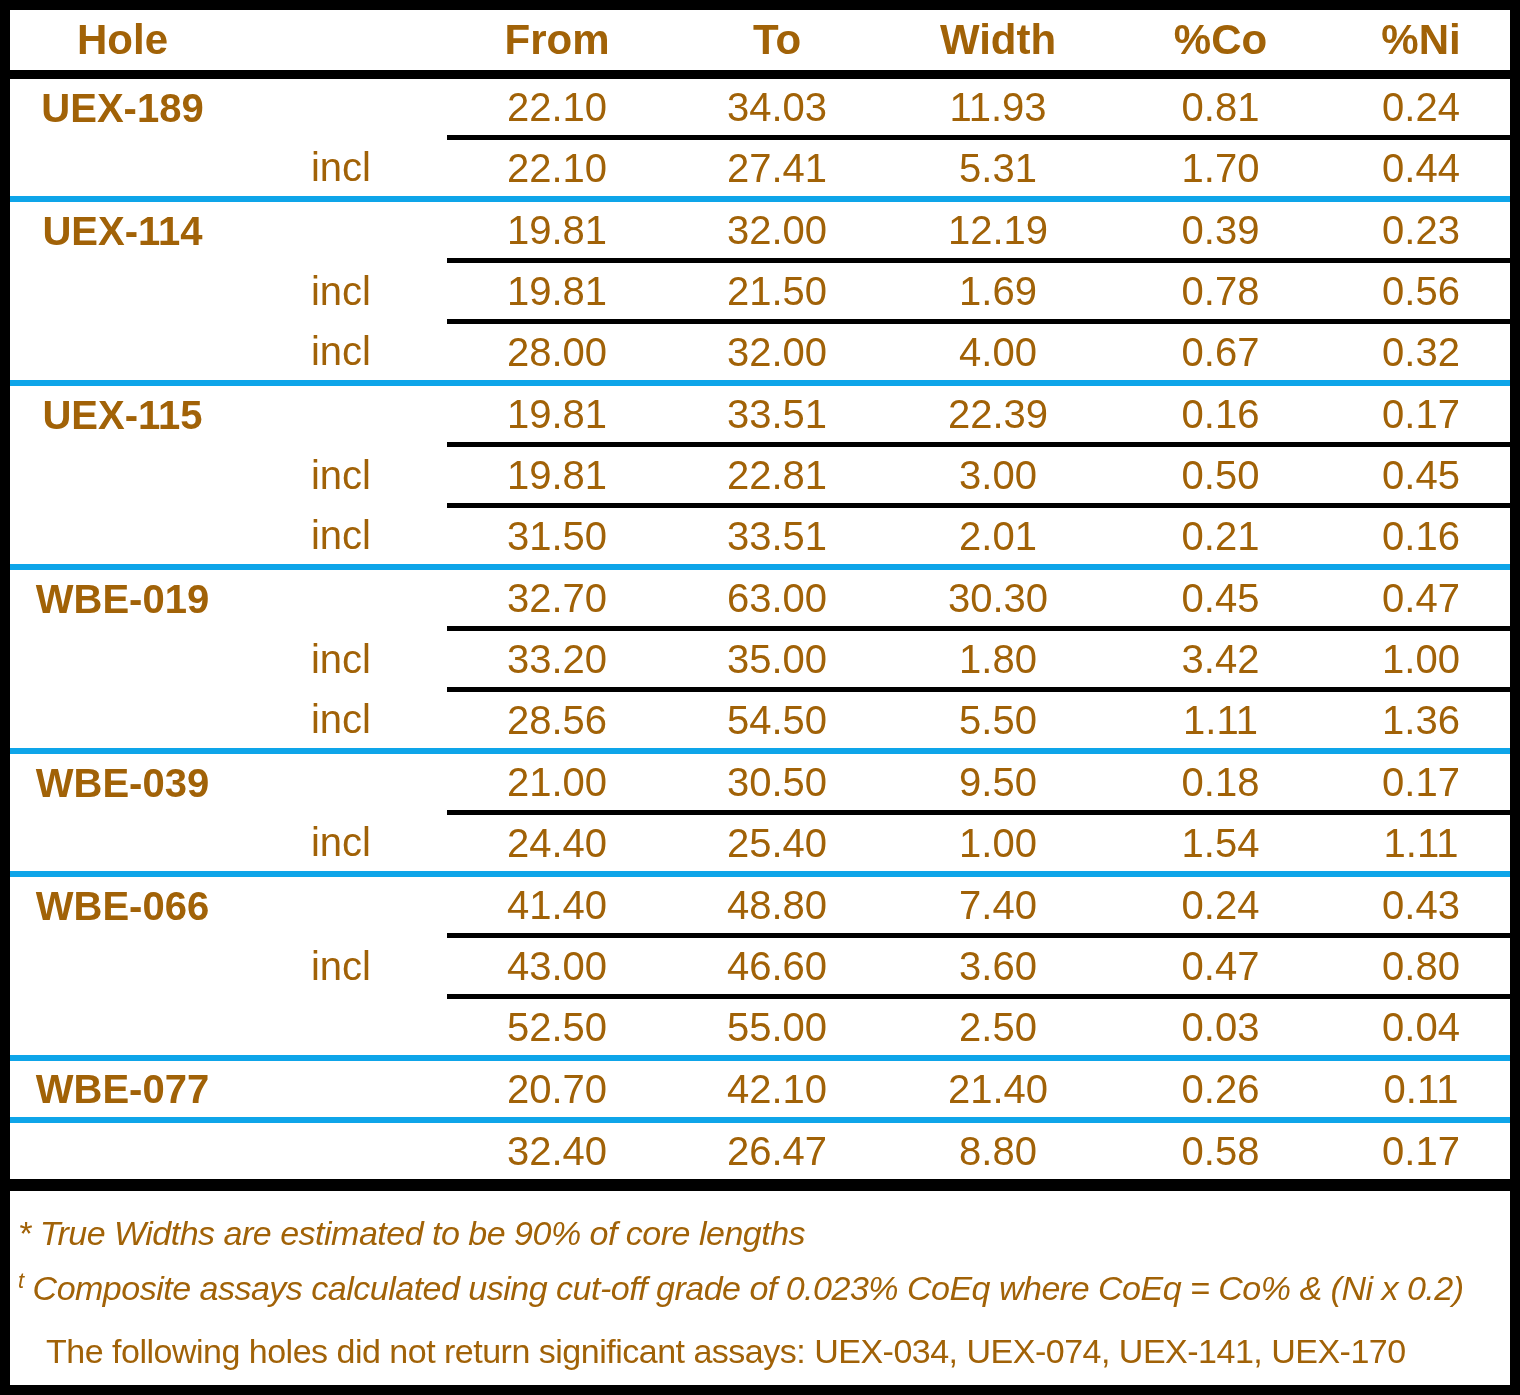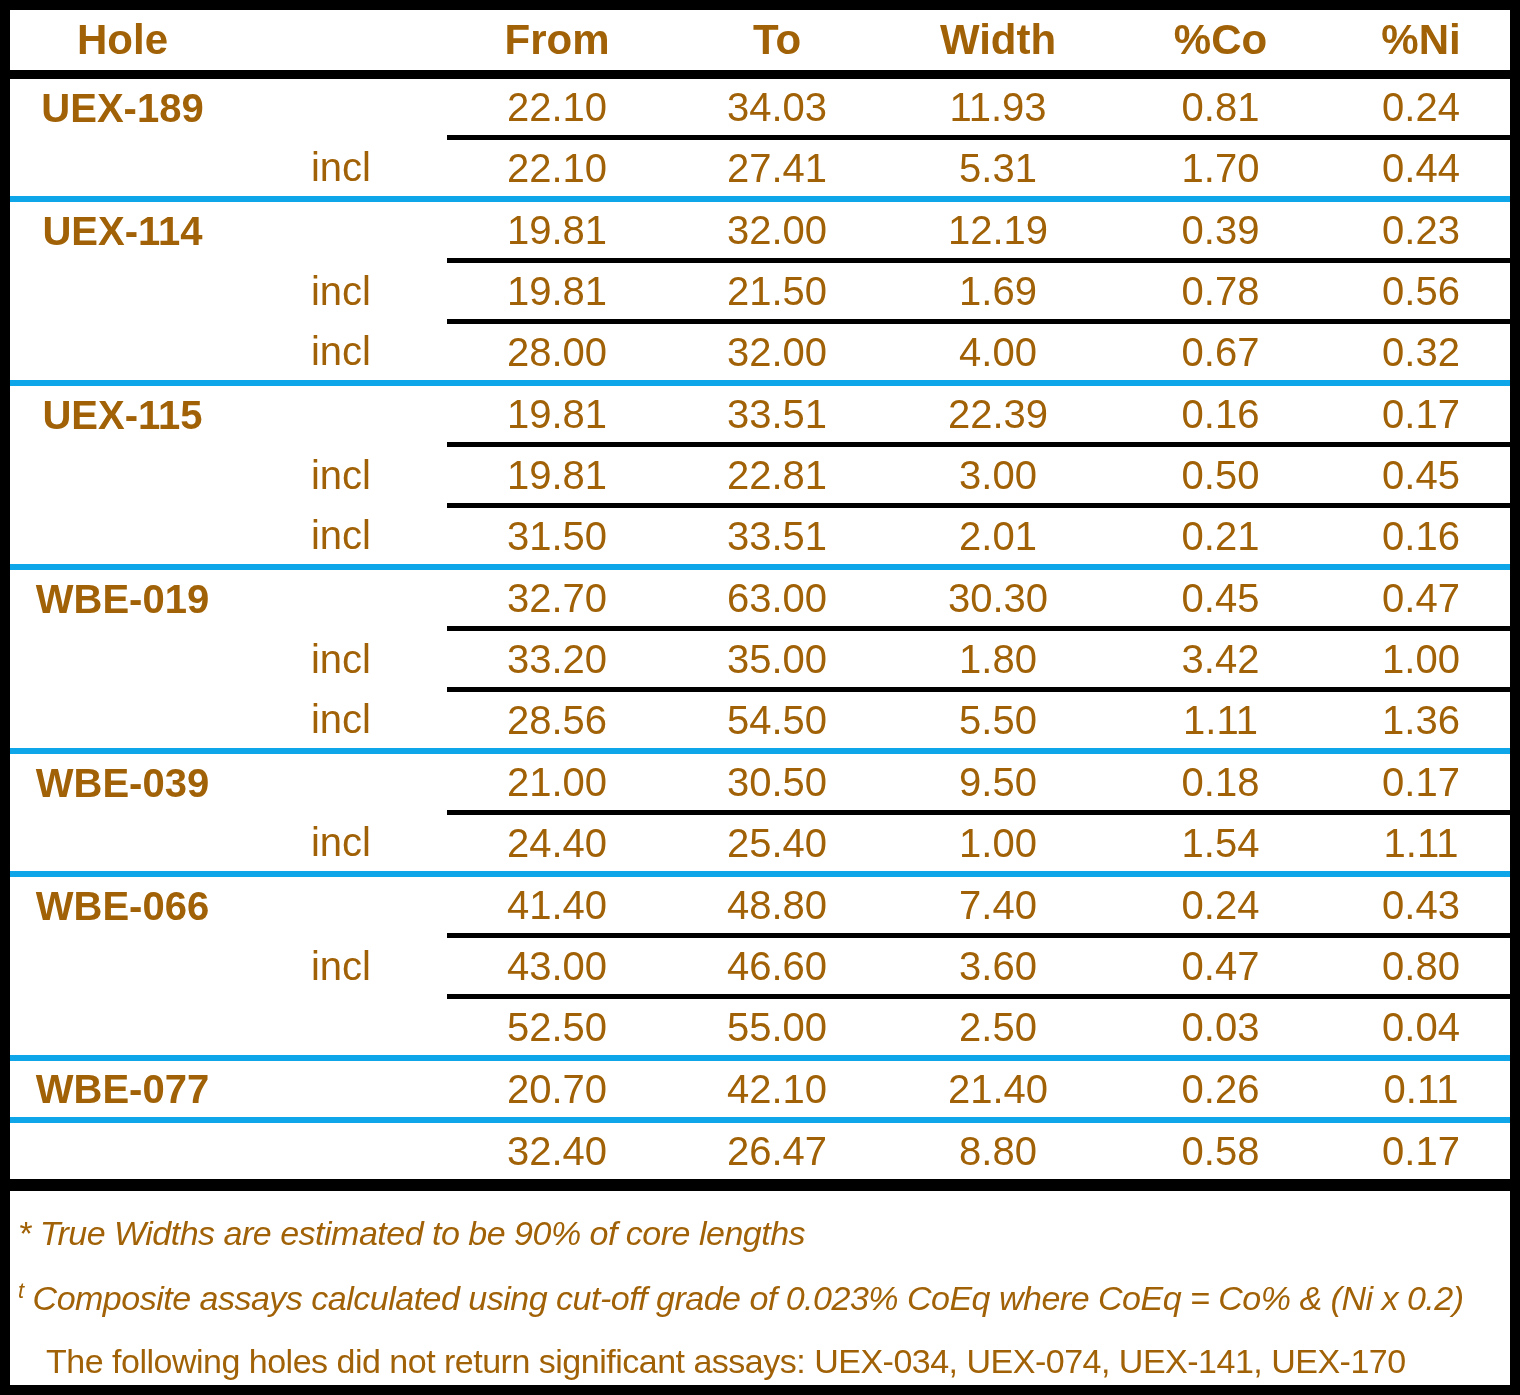--- a/index.html
+++ b/index.html
@@ -26,21 +26,21 @@
   tr.group td{border-top:6px solid #0ea5e9;}
   tr.sub td:nth-child(n+3){border-top:5px solid #000;}
   .footnotes{
     flex:1;border-top:12px solid #000;box-sizing:border-box;
     padding:24px 10px 0 8px;
   }
   .fn{
     font-size:34px;line-height:37px;letter-spacing:-0.5px;white-space:nowrap;
   }
   .fn-italic{font-style:italic;}
-  .fn2{margin-top:28px;}
+  .fn2{margin-top:18px;}
   .fn3{margin-top:26px;margin-left:28px;}
   .fn-sup{
     font-size:22px;font-style:italic;vertical-align:super;line-height:0;
   }
 </style>
 </head>
 <body>
 
 <div class="page">
 

